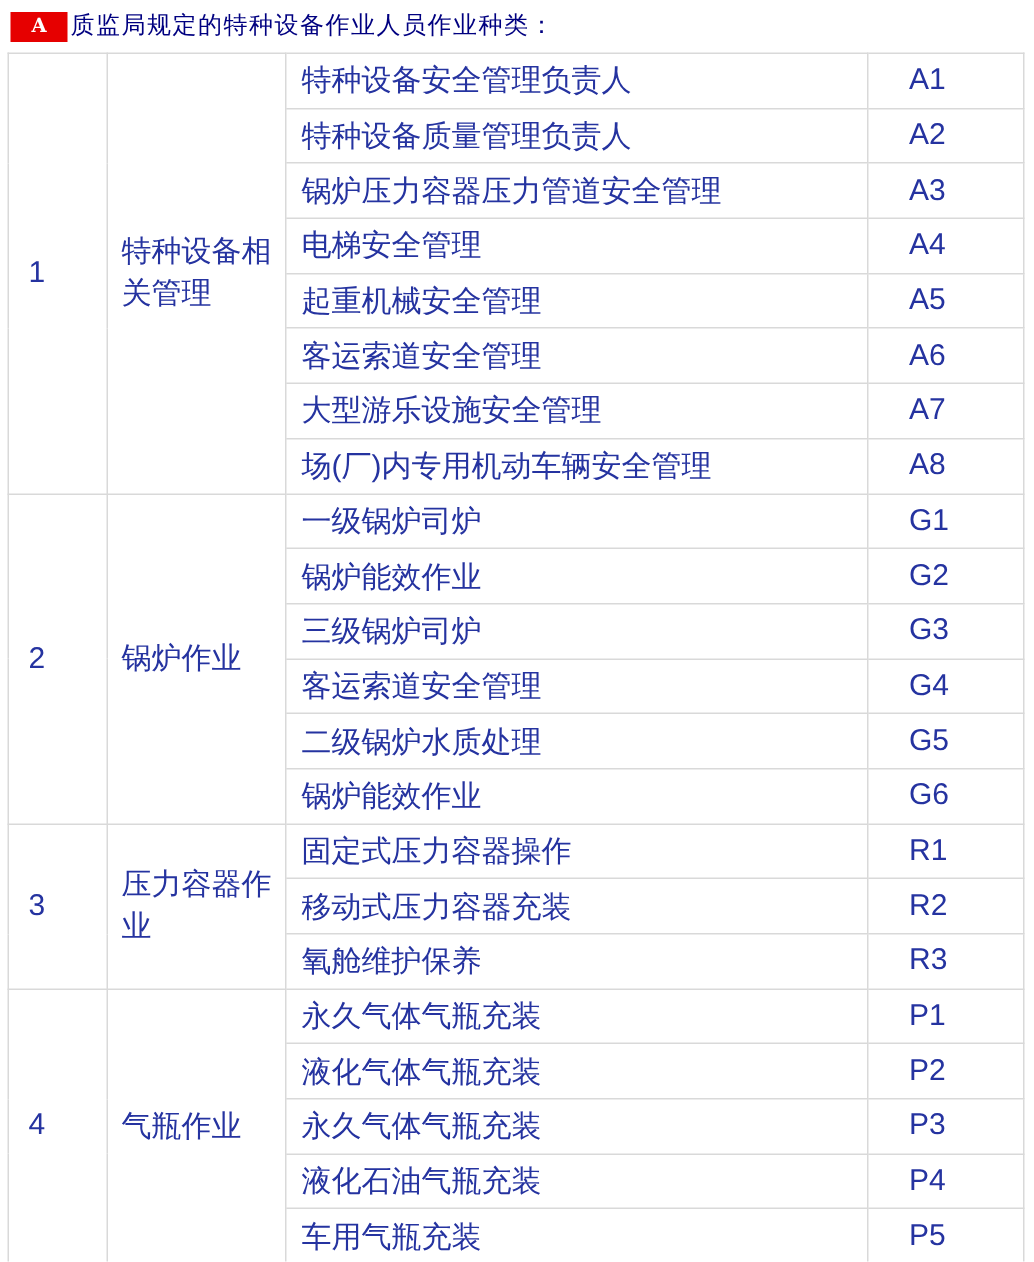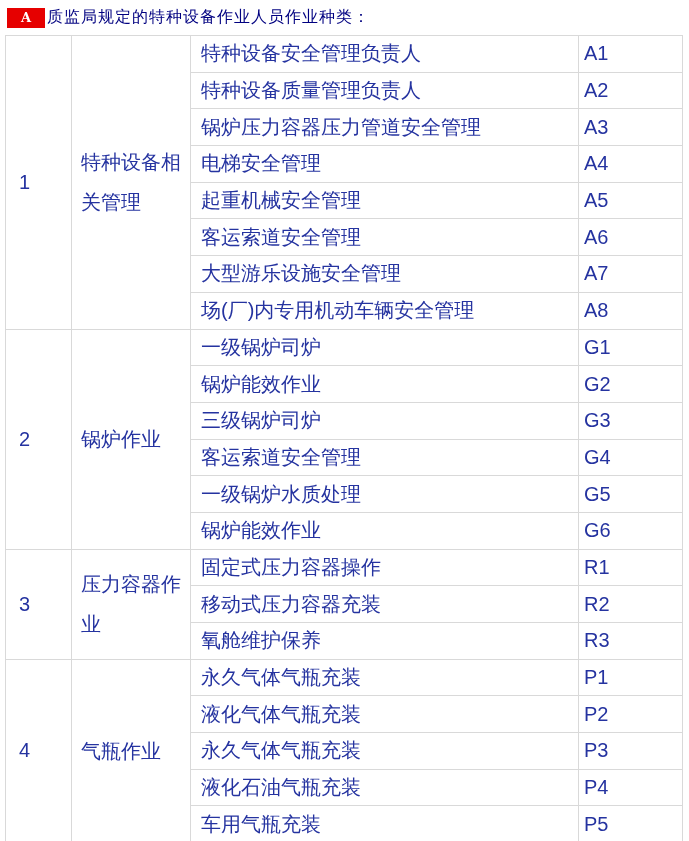--- a/index.html
+++ b/index.html
@@ -51,23 +51,23 @@
   table.cats td{
     border:1px solid var(--table-border);
     height:36.7px;
     font-size:20px;
     color:var(--cell-text);
     vertical-align:middle;
     overflow:hidden;
     white-space:normal;
   }
   td.c-idx{padding-left:13px;}
-  td.c-cat{padding-left:9px;line-height:40px;}
+  td.c-cat{padding-left:9px;line-height:28px;}
   td.c-name{padding-left:10px;white-space:nowrap;}
-  td.c-code{padding-left:5px;}
+  td.c-code{padding-left:27px;}
 </style>
 </head>
 <body>
 
 <div class="title-bar">
   <span class="badge">A</span>
   <span class="page-title">质监局规定的特种设备作业人员作业种类：</span>
 </div>
 
 <table class="cats">
@@ -126,21 +126,21 @@
     </tr>
     <tr>
       <td class="c-name">三级锅炉司炉</td>
       <td class="c-code">G3</td>
     </tr>
     <tr>
       <td class="c-name">客运索道安全管理</td>
       <td class="c-code">G4</td>
     </tr>
     <tr>
-      <td class="c-name">一级锅炉水质处理</td>
+      <td class="c-name">二级锅炉水质处理</td>
       <td class="c-code">G5</td>
     </tr>
     <tr>
       <td class="c-name">锅炉能效作业</td>
       <td class="c-code">G6</td>
     </tr>
 
     <tr>
       <td class="c-idx" rowspan="3">3</td>
       <td class="c-cat" rowspan="3">压力容器作业</td>

